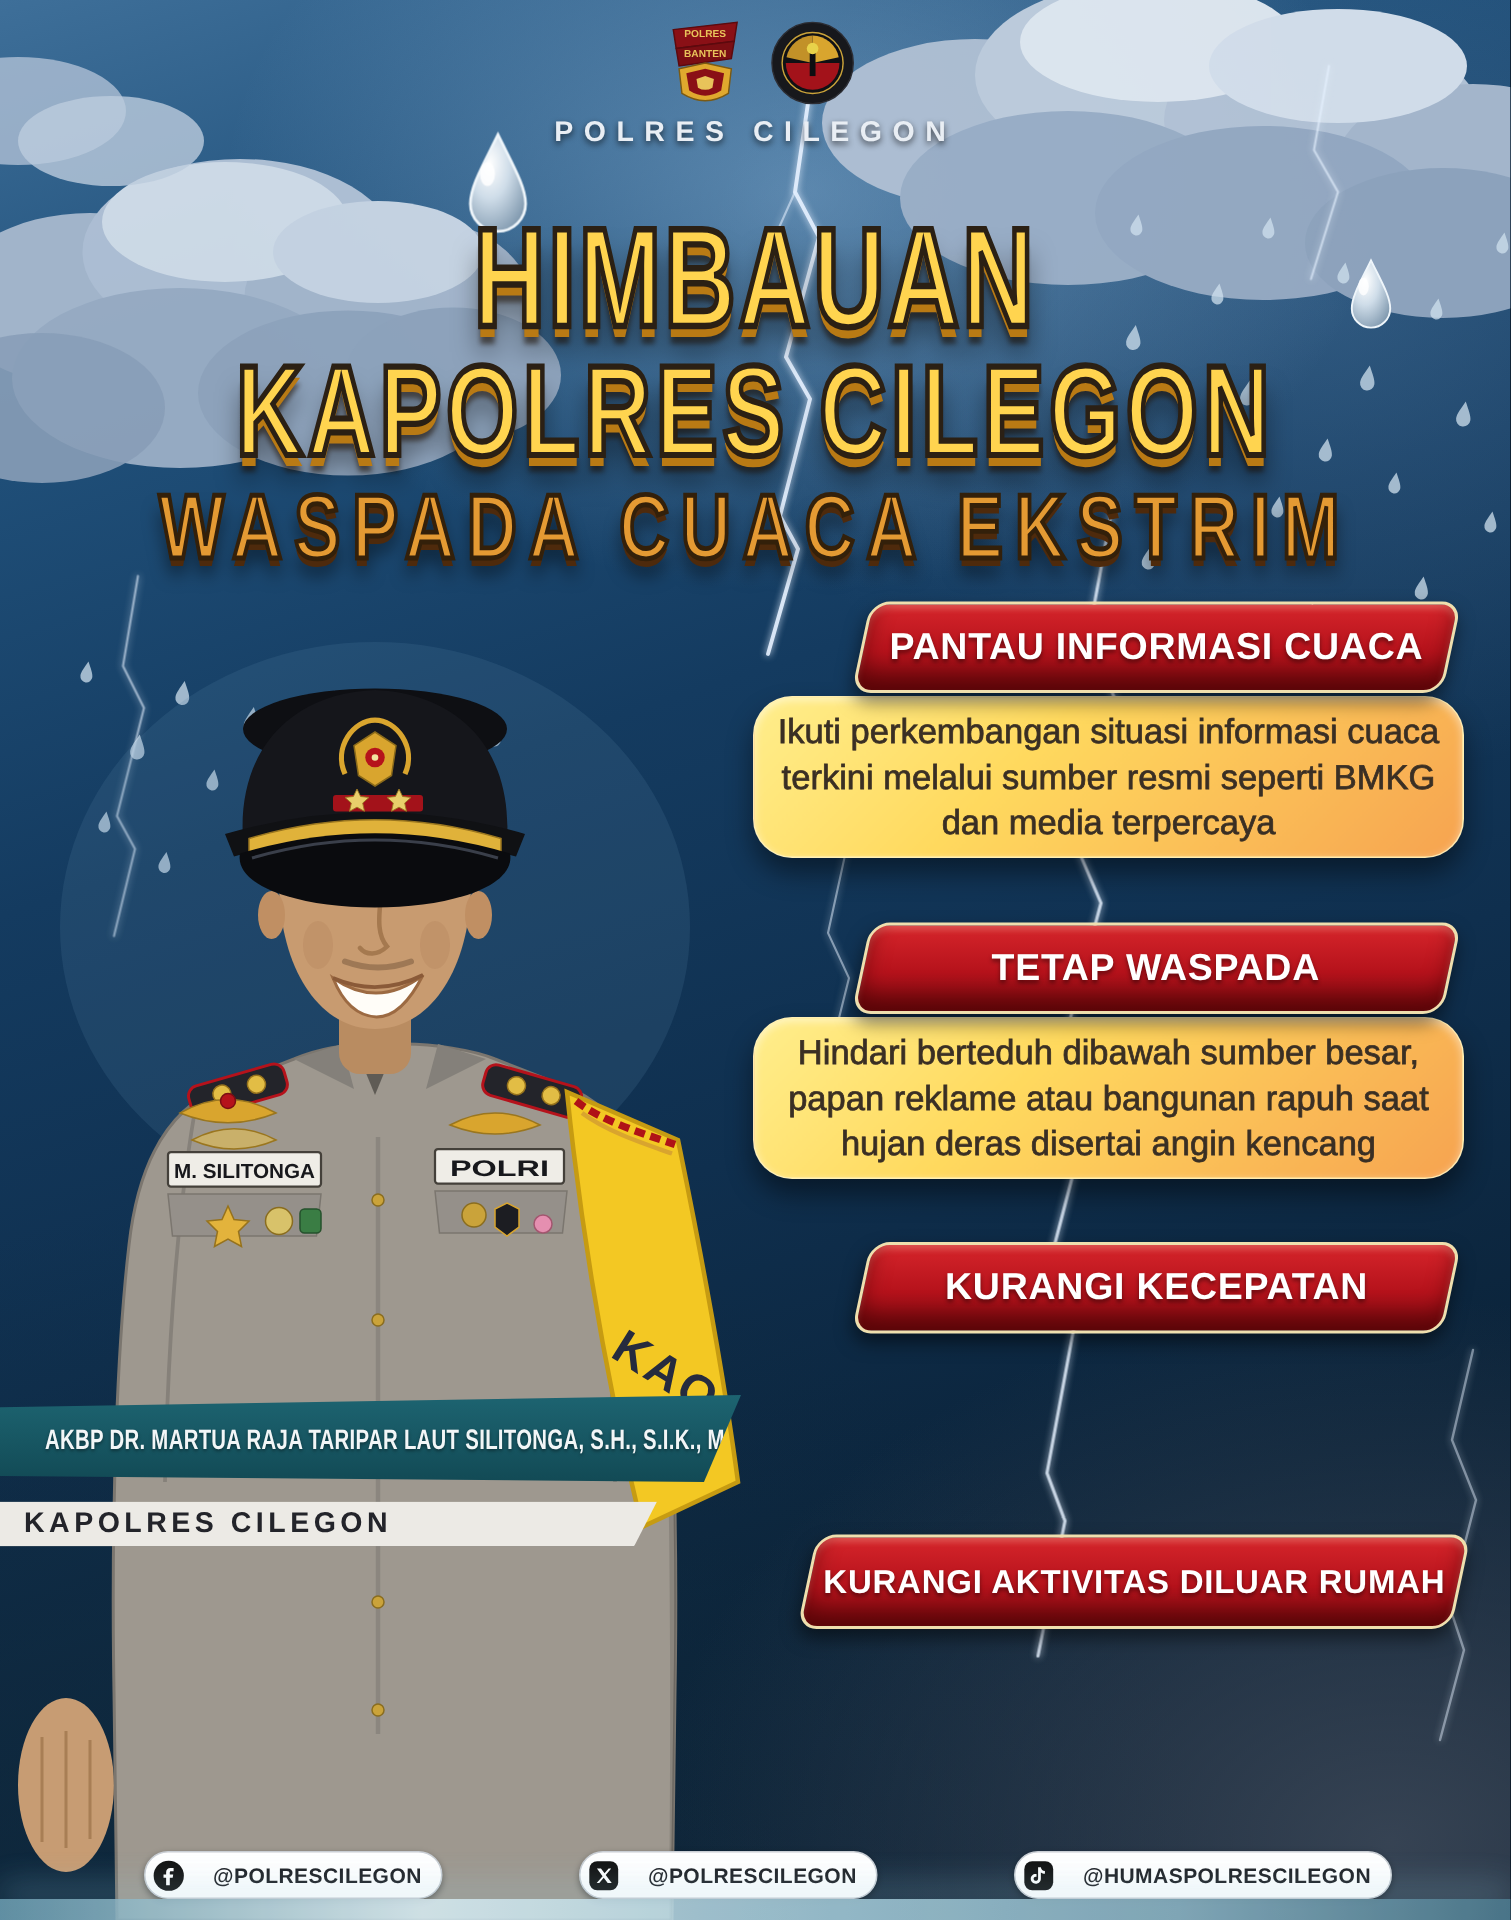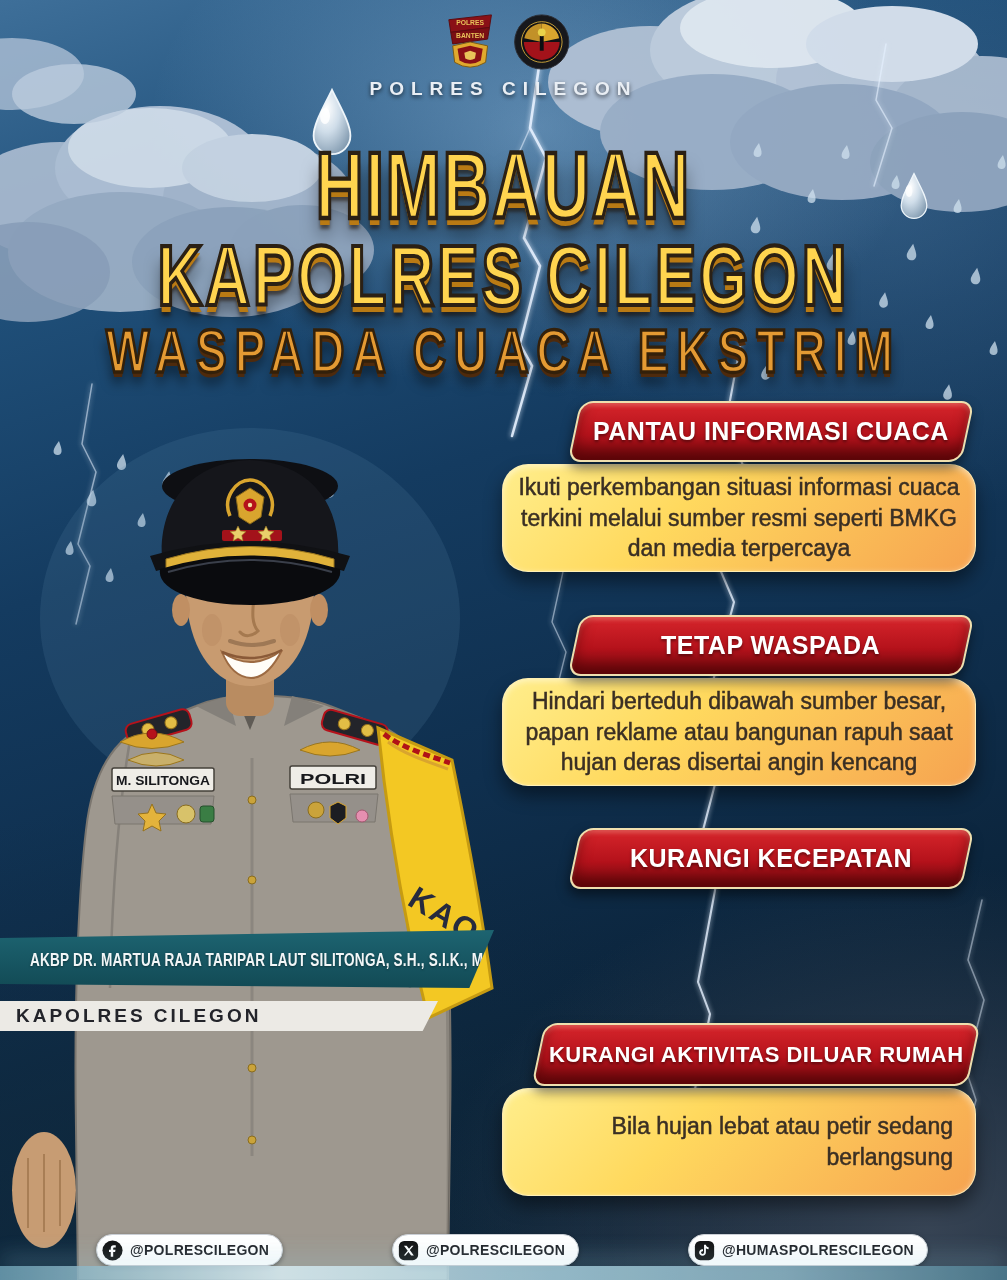--- a/index.html
+++ b/index.html
@@ -56,21 +56,21 @@
       display:flex;align-items:center;padding-left:30px;box-sizing:border-box;}
   .name-banner span{color:#f2f6f7;font-weight:bold;font-size:14px;letter-spacing:.2px;white-space:nowrap;
       transform:scale(.97,1.34);transform-origin:left center;text-shadow:0 1px 2px rgba(0,0,0,.4);}
   .role-banner{position:absolute;z-index:4;left:0;top:1001px;width:438px;height:30px;
       background:#eceae5;clip-path:polygon(0 0,100% 0,96.5% 100%,0 100%);
       display:flex;align-items:center;padding-left:16px;box-sizing:border-box;
       box-shadow:0 3px 6px rgba(0,0,0,.4);}
   .role-banner span{color:#23242a;font-weight:bold;font-size:19px;letter-spacing:3px;white-space:nowrap;}
   
   .socials{position:absolute;z-index:5;left:96px;top:1234px;width:832px;display:flex;justify-content:space-between;}
-  .pill{display:inline-flex;align-items:center;gap:7px;background:#fff;border:1px solid #c9ced4;
+  .pill{display:inline-flex;align-items:center;gap:19px;background:#fff;border:1px solid #c9ced4;
       border-radius:17px;height:30px;padding:0 13px 0 5px;box-shadow:0 2px 5px rgba(0,0,0,.4);}
   .pill svg{display:block;}
   .pill .handle{font-size:14px;font-weight:bold;color:#1d1f24;letter-spacing:.3px;white-space:nowrap;}
   .bottom-glow{position:absolute;z-index:6;left:0;bottom:0;width:100%;height:14px;opacity:.85;pointer-events:none;
       background:linear-gradient(90deg,#6fa2b5 0%,#d6ecf4 28%,#a9d1df 55%,#8fb9c9 78%,#4f7f93 100%);
       box-shadow:0 -10px 22px rgba(150,200,220,.35);}
 </style>
 </head>
 <body>
 
@@ -325,21 +325,20 @@
     </div>
     <div class="card c3" style="top:828px">
       <div class="card-header">
         <span>KURANGI KECEPATAN</span>
       </div>
     </div>
     <div class="card c4" style="top:1023px">
       <div class="card-header">
         <span>KURANGI AKTIVITAS DILUAR RUMAH</span>
       </div>
-      <div class="card-body">Bila hujan lebat atau petir sedang berlangsung</div>
     </div>
   </section>
 
   <div class="name-banner">
     <span>AKBP DR. MARTUA RAJA TARIPAR LAUT SILITONGA, S.H., S.I.K., M.SI</span>
   </div>
   <div class="role-banner">
     <span>KAPOLRES CILEGON</span>
   </div>
 

